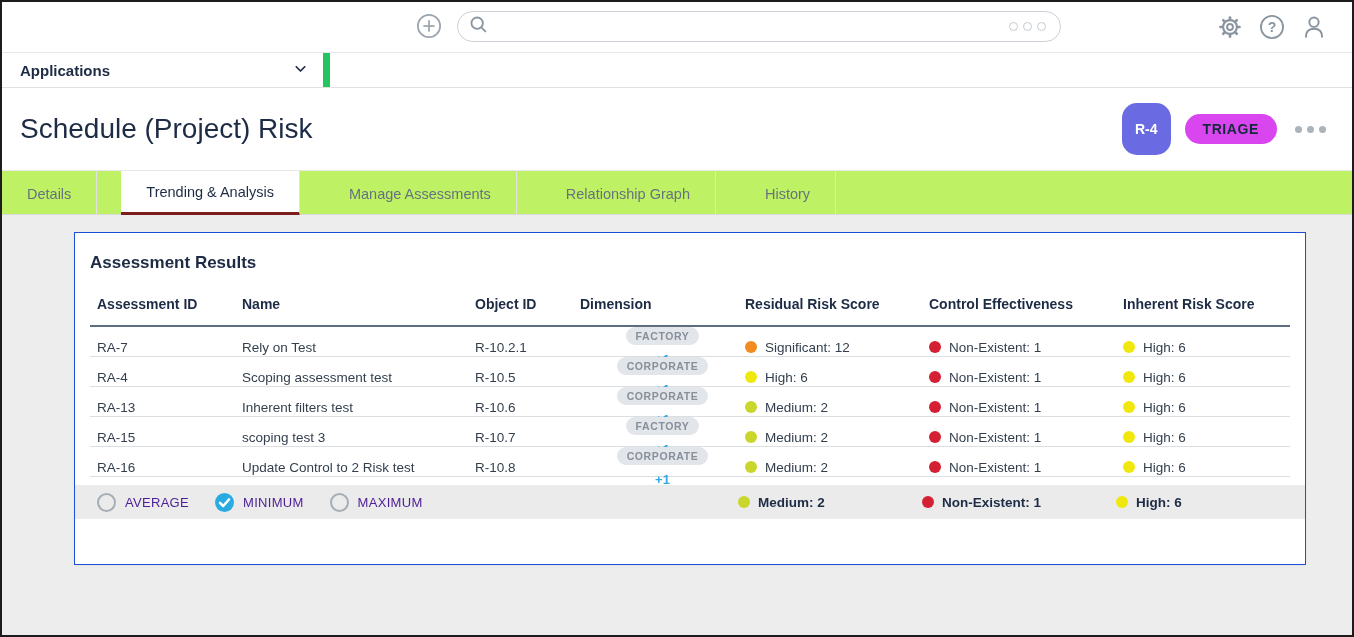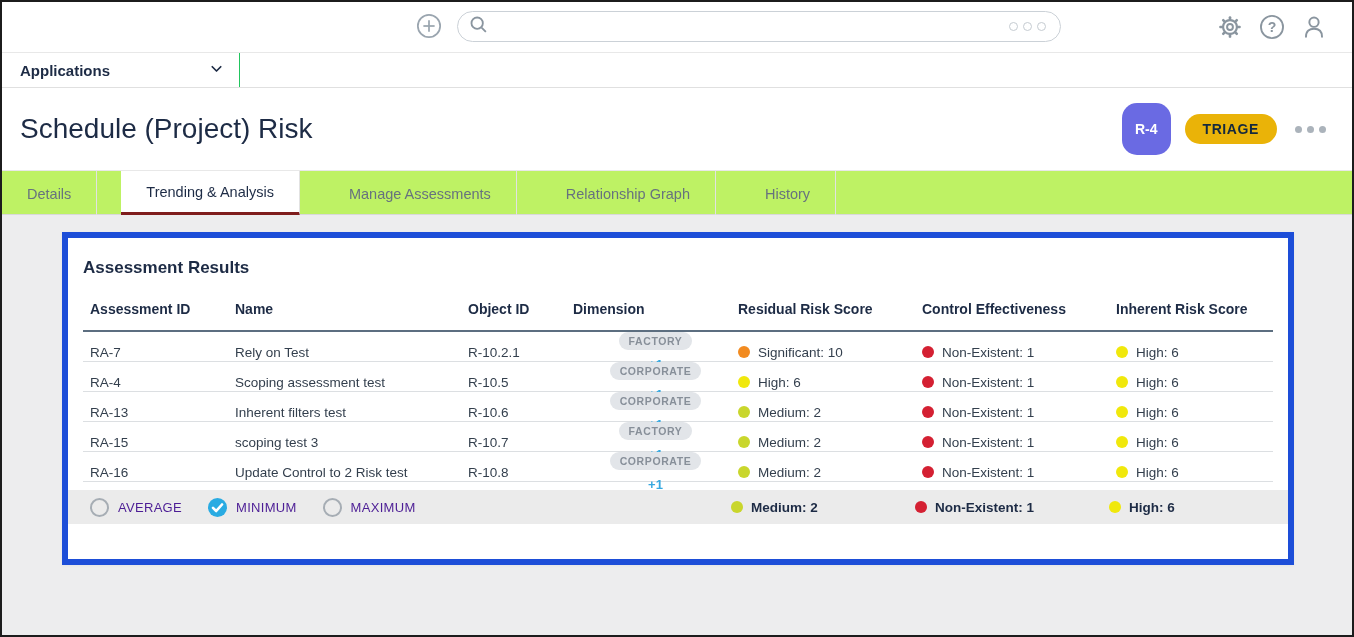--- a/index.html
+++ b/index.html
@@ -28,57 +28,57 @@
   }
   .ooo { display: flex; gap: 5px; align-items: center; cursor: pointer; }
   .ooo span { width: 9px; height: 9px; border: 1.5px solid #c5cbd1; border-radius: 50%; display: block; }
   .gear-btn { left: 1215px; }
   .help-btn { left: 1257px; }
   .user-btn { left: 1299px; }
 
   
   .appbar { height: 36px; border-top: 1px solid #e8e8e8; border-bottom: 1px solid #e0e0e0; background: #fff; display: flex; }
   .app-menu {
-    width: 238px; height: 100%; border-right: 1px solid #22c55e;
+    width: 328px; height: 100%; border-right: 7px solid #22c55e;
     display: flex; align-items: center; justify-content: space-between;
     padding: 0 14px 0 18px; cursor: pointer;
   }
   .app-menu .lbl { font-size: 15px; font-weight: bold; color: #1d2b45; }
 
   
   .pagehead { height: 82px; display: flex; align-items: center; padding: 0 26px 0 18px; background: #fff; }
   .pagehead h1 { flex: 1; font-size: 28px; font-weight: normal; color: #1d2b45; }
   .id-badge {
     background: #6a6ae3; color: #fff; font-size: 14px; font-weight: bold;
     padding: 18px 13px; border-radius: 15px;
   }
   .triage-btn {
-    margin-left: 14px; background: #eab308; color: #15293e; font-size: 14px; font-weight: bold;
+    margin-left: 14px; background: #d946ef; color: #15293e; font-size: 14px; font-weight: bold;
     letter-spacing: 0.6px; padding: 7px 18px; border-radius: 17px; border: none; cursor: pointer;
     font-family: "Liberation Sans", sans-serif;
   }
   .dots-menu { margin-left: 18px; display: flex; gap: 5px; cursor: pointer; }
   .dots-menu span { width: 7px; height: 7px; border-radius: 50%; background: #abb3bb; display: block; }
 
   
   .tabbar { height: 45px; background: #bef264; border-top: 1px solid #e8e8e8; border-bottom: 1px solid #d9d9d9; display: flex; gap: 24px; }
   .tab {
     padding: 0 25px; display: flex; align-items: center; font-size: 14.5px; color: #67727e;
     border-right: 1px solid #e2e2e2; cursor: pointer; height: 45px;
   }
   .tab.active {
     background: #fff; color: #1d2b45; font-weight: normal;
     border-bottom: 4px solid #7f1d1d; margin-bottom: -1px;
   }
 
   
   .content { position: absolute; left: 0; right: 0; top: 213px; bottom: 0; background: #ededee; }
   .card {
-    position: absolute; left: 60px; top: 17px; width: 1232px; height: 333px;
-    background: #fff; border: 6px solid #1d4ed8; box-shadow: 0 1px 3px rgba(0,0,0,0.04);
+    position: absolute; left: 72px; top: 17px; width: 1232px; height: 333px;
+    background: #fff; border: 1px solid #1d4ed8; box-shadow: 0 1px 3px rgba(0,0,0,0.04);
   }
   .card-title { margin: 20px 15px 10px; font-size: 17px; font-weight: bold; color: #1d2b45; }
 
   .tablewrap { margin: 0 15px; }
   .trow {
     display: grid;
     grid-template-columns: 145px 233px 105px 165px 184px 194px 1fr;
     align-items: center; padding-left: 7px;
   }
   .thead { height: 44px; font-size: 14px; font-weight: bold; color: #1d2b45; border-bottom: 2px solid #5c6e80; }
@@ -215,21 +215,21 @@
       <div class="trow tdata">
         <div>RA-7</div>
         <div>Rely on Test</div>
         <div>R-10.2.1</div>
         <div class="dim-cell">
           <span class="dim-pill">FACTORY</span>
           <span class="dim-more">+1</span>
         </div>
         <div class="score-cell">
           <span class="dot" style="background-color: rgb(242, 139, 32);"></span>
-          <span>Significant: 10</span>
+          <span>Significant: 12</span>
         </div>
         <div class="score-cell">
           <span class="dot" style="background-color: rgb(212, 32, 50);"></span>
           <span>Non-Existent: 1</span>
         </div>
         <div class="score-cell">
           <span class="dot" style="background-color: rgb(240, 232, 12);"></span>
           <span>High: 6</span>
         </div>
       </div>

